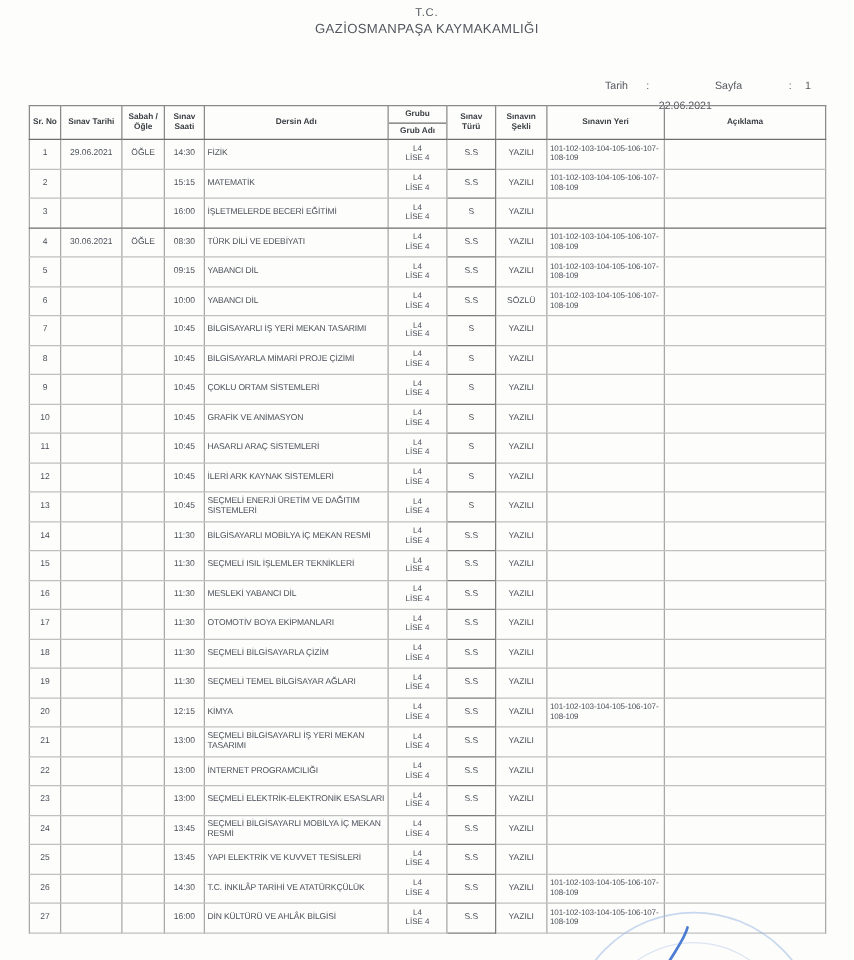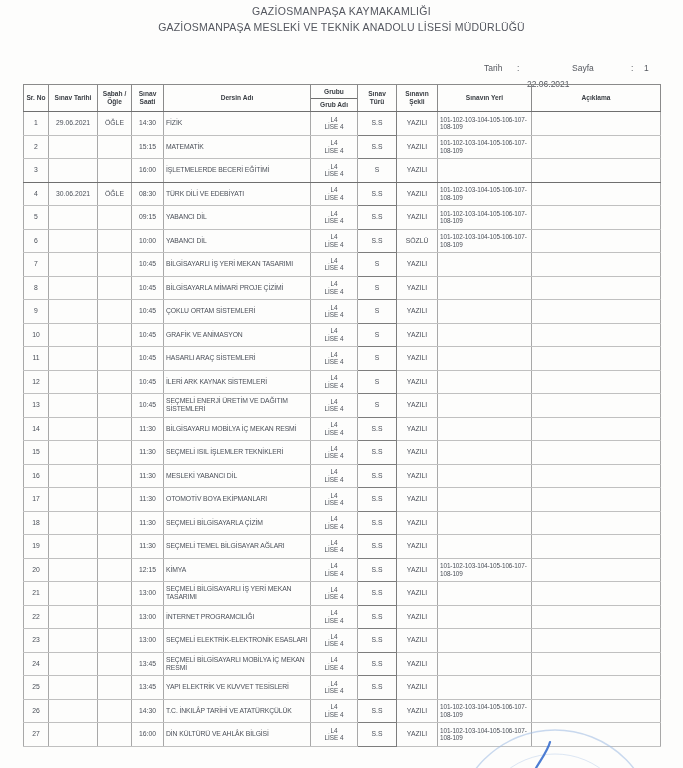--- a/index.html
+++ b/index.html
@@ -52,22 +52,22 @@
   td.grub { font-size:6.4px; text-align:center; }
   td.yeri { font-size:6.4px; letter-spacing:-.1px; }
   td.ders { letter-spacing:-.1px; }
   
   .stamp { position:absolute; left:430px; top:700px; width:253px; height:68px; pointer-events:none; }
 </style>
 </head>
 <body>
 
 <div class="doc-header">
+  <div class="tc">T.C.</div>
   <div class="h1">GAZİOSMANPAŞA KAYMAKAMLIĞI</div>
-  <div class="h2">GAZİOSMANPAŞA MESLEKİ VE TEKNİK ANADOLU LİSESİ MÜDÜRLÜĞÜ</div>
 </div>
 
 <div class="meta">
   <span class="m-date-label">Tarih</span>
   <span class="m-date-sep">:</span>
   <span class="m-date-val">22.06.2021</span>
   <span class="m-page-label">Sayfa</span>
   <span class="m-page-sep">:</span>
   <span class="m-page-val">1</span>
 </div>

